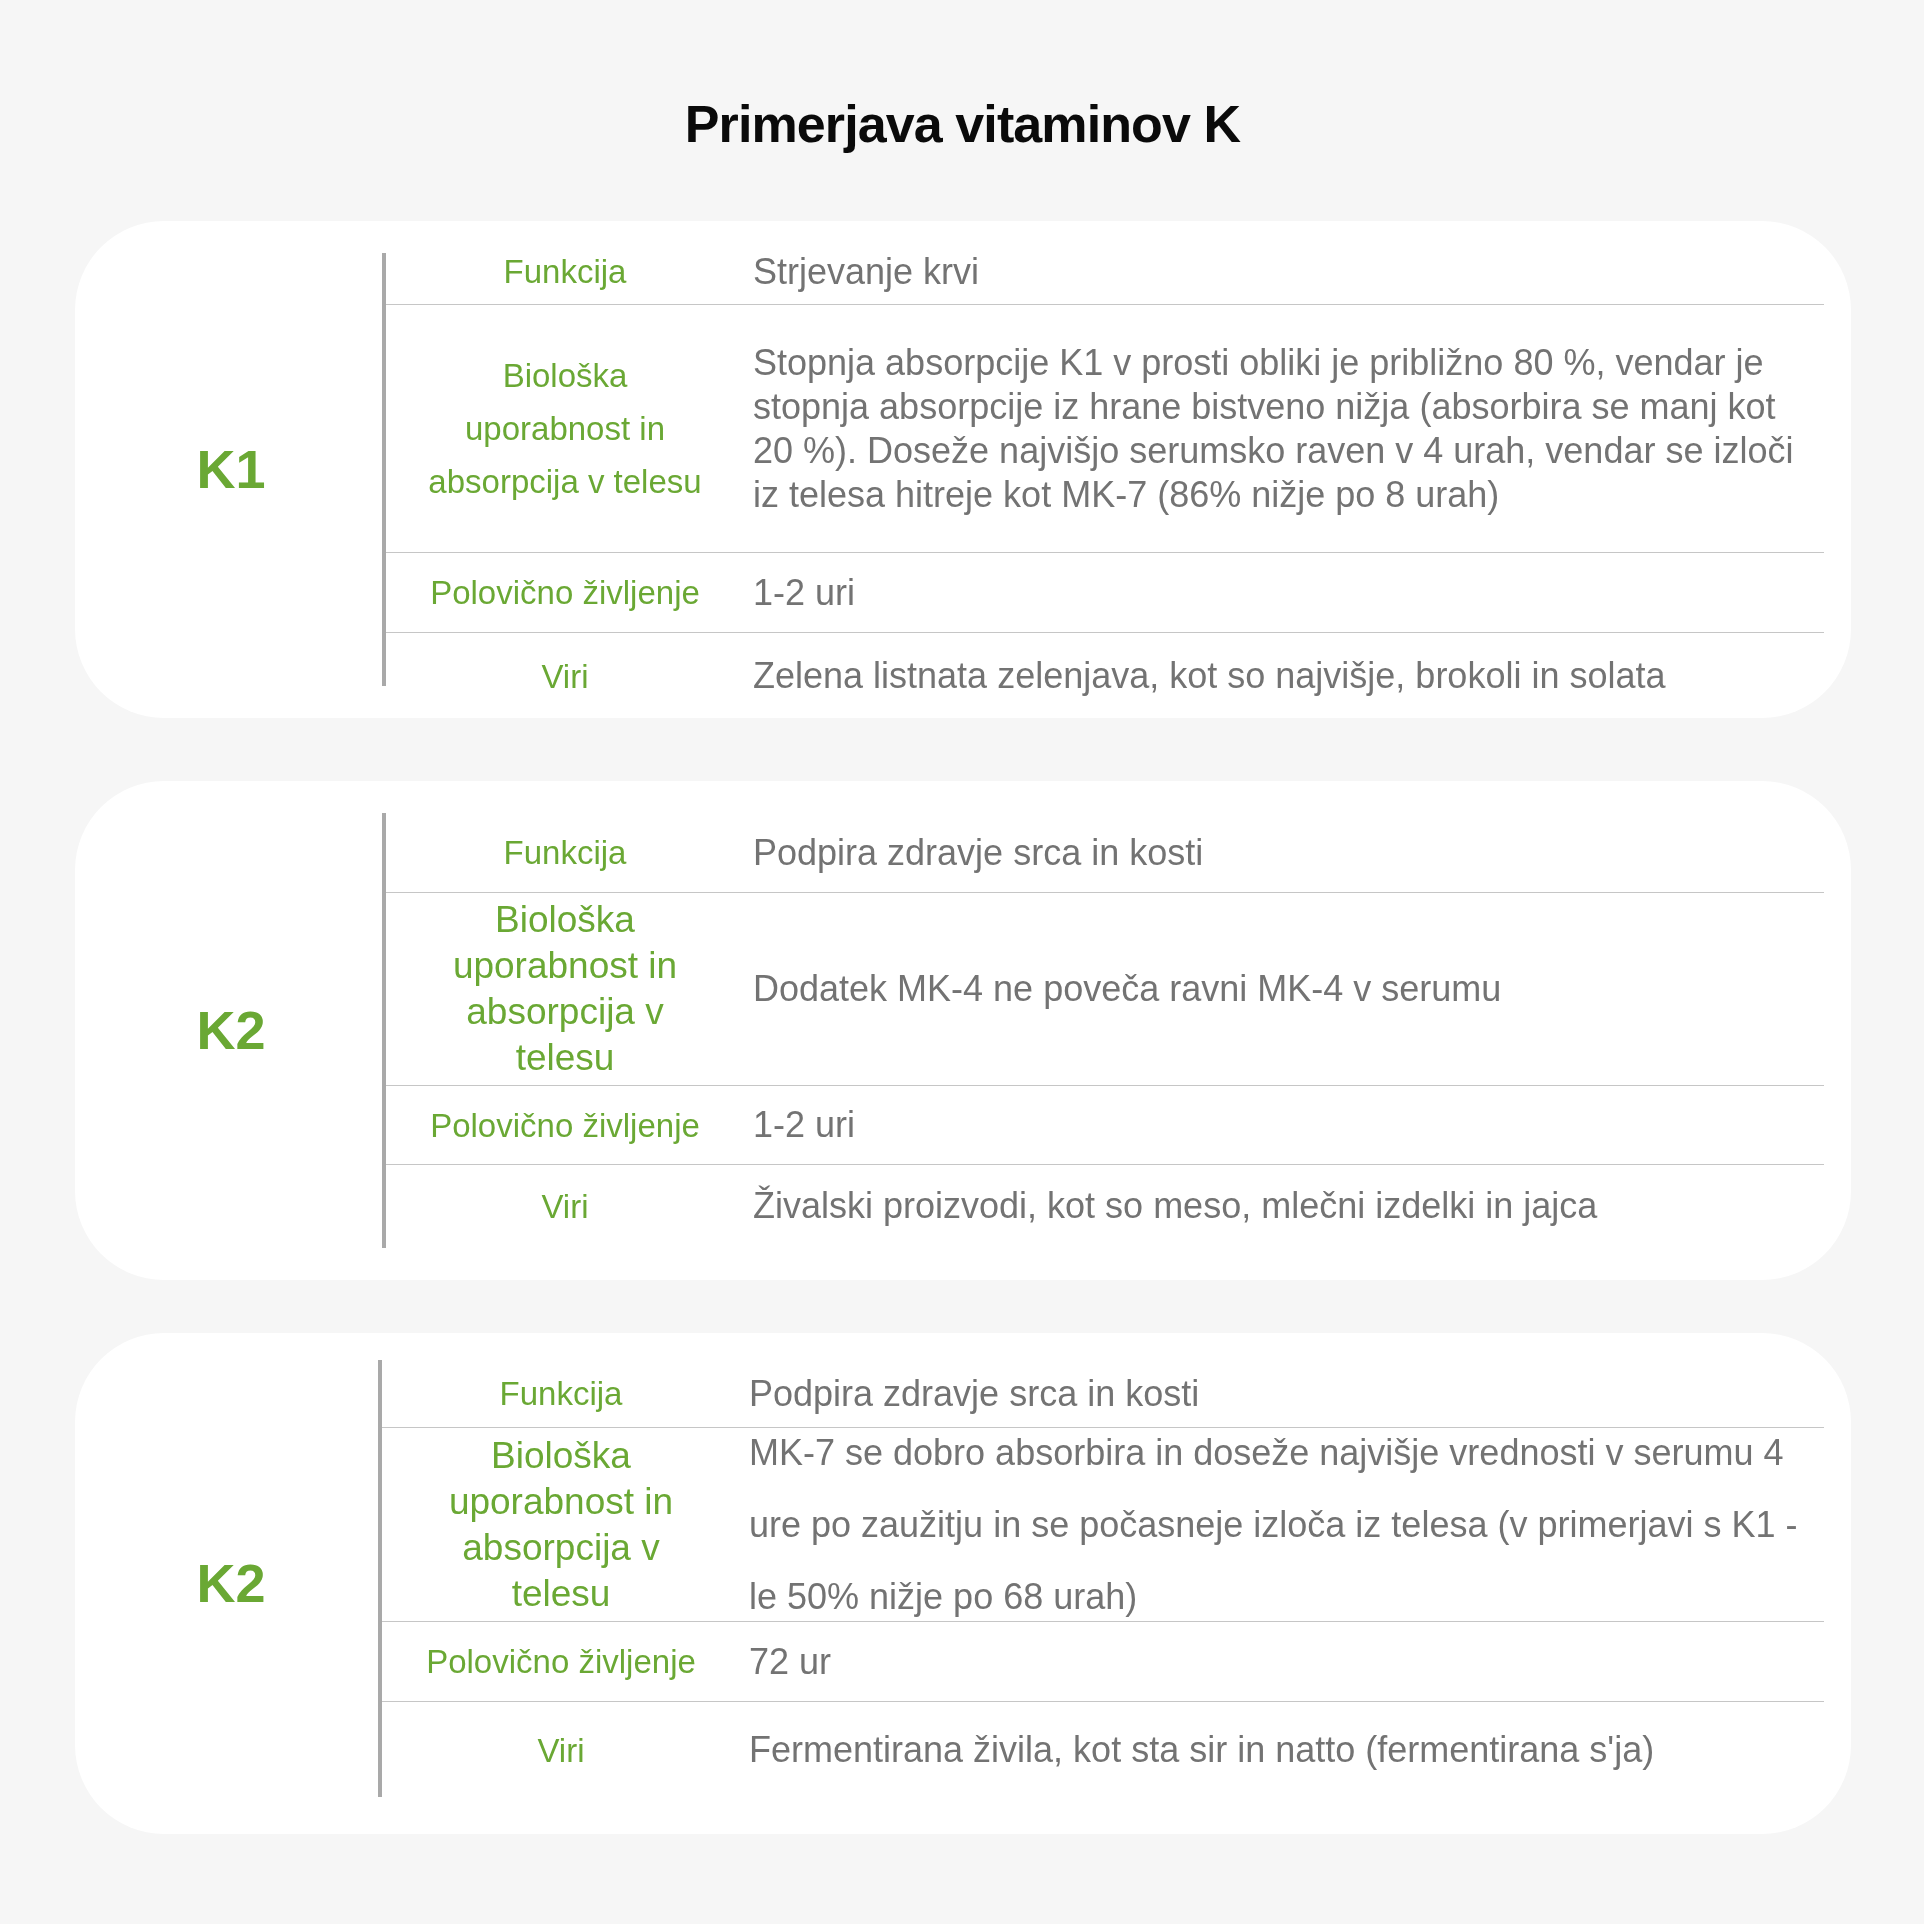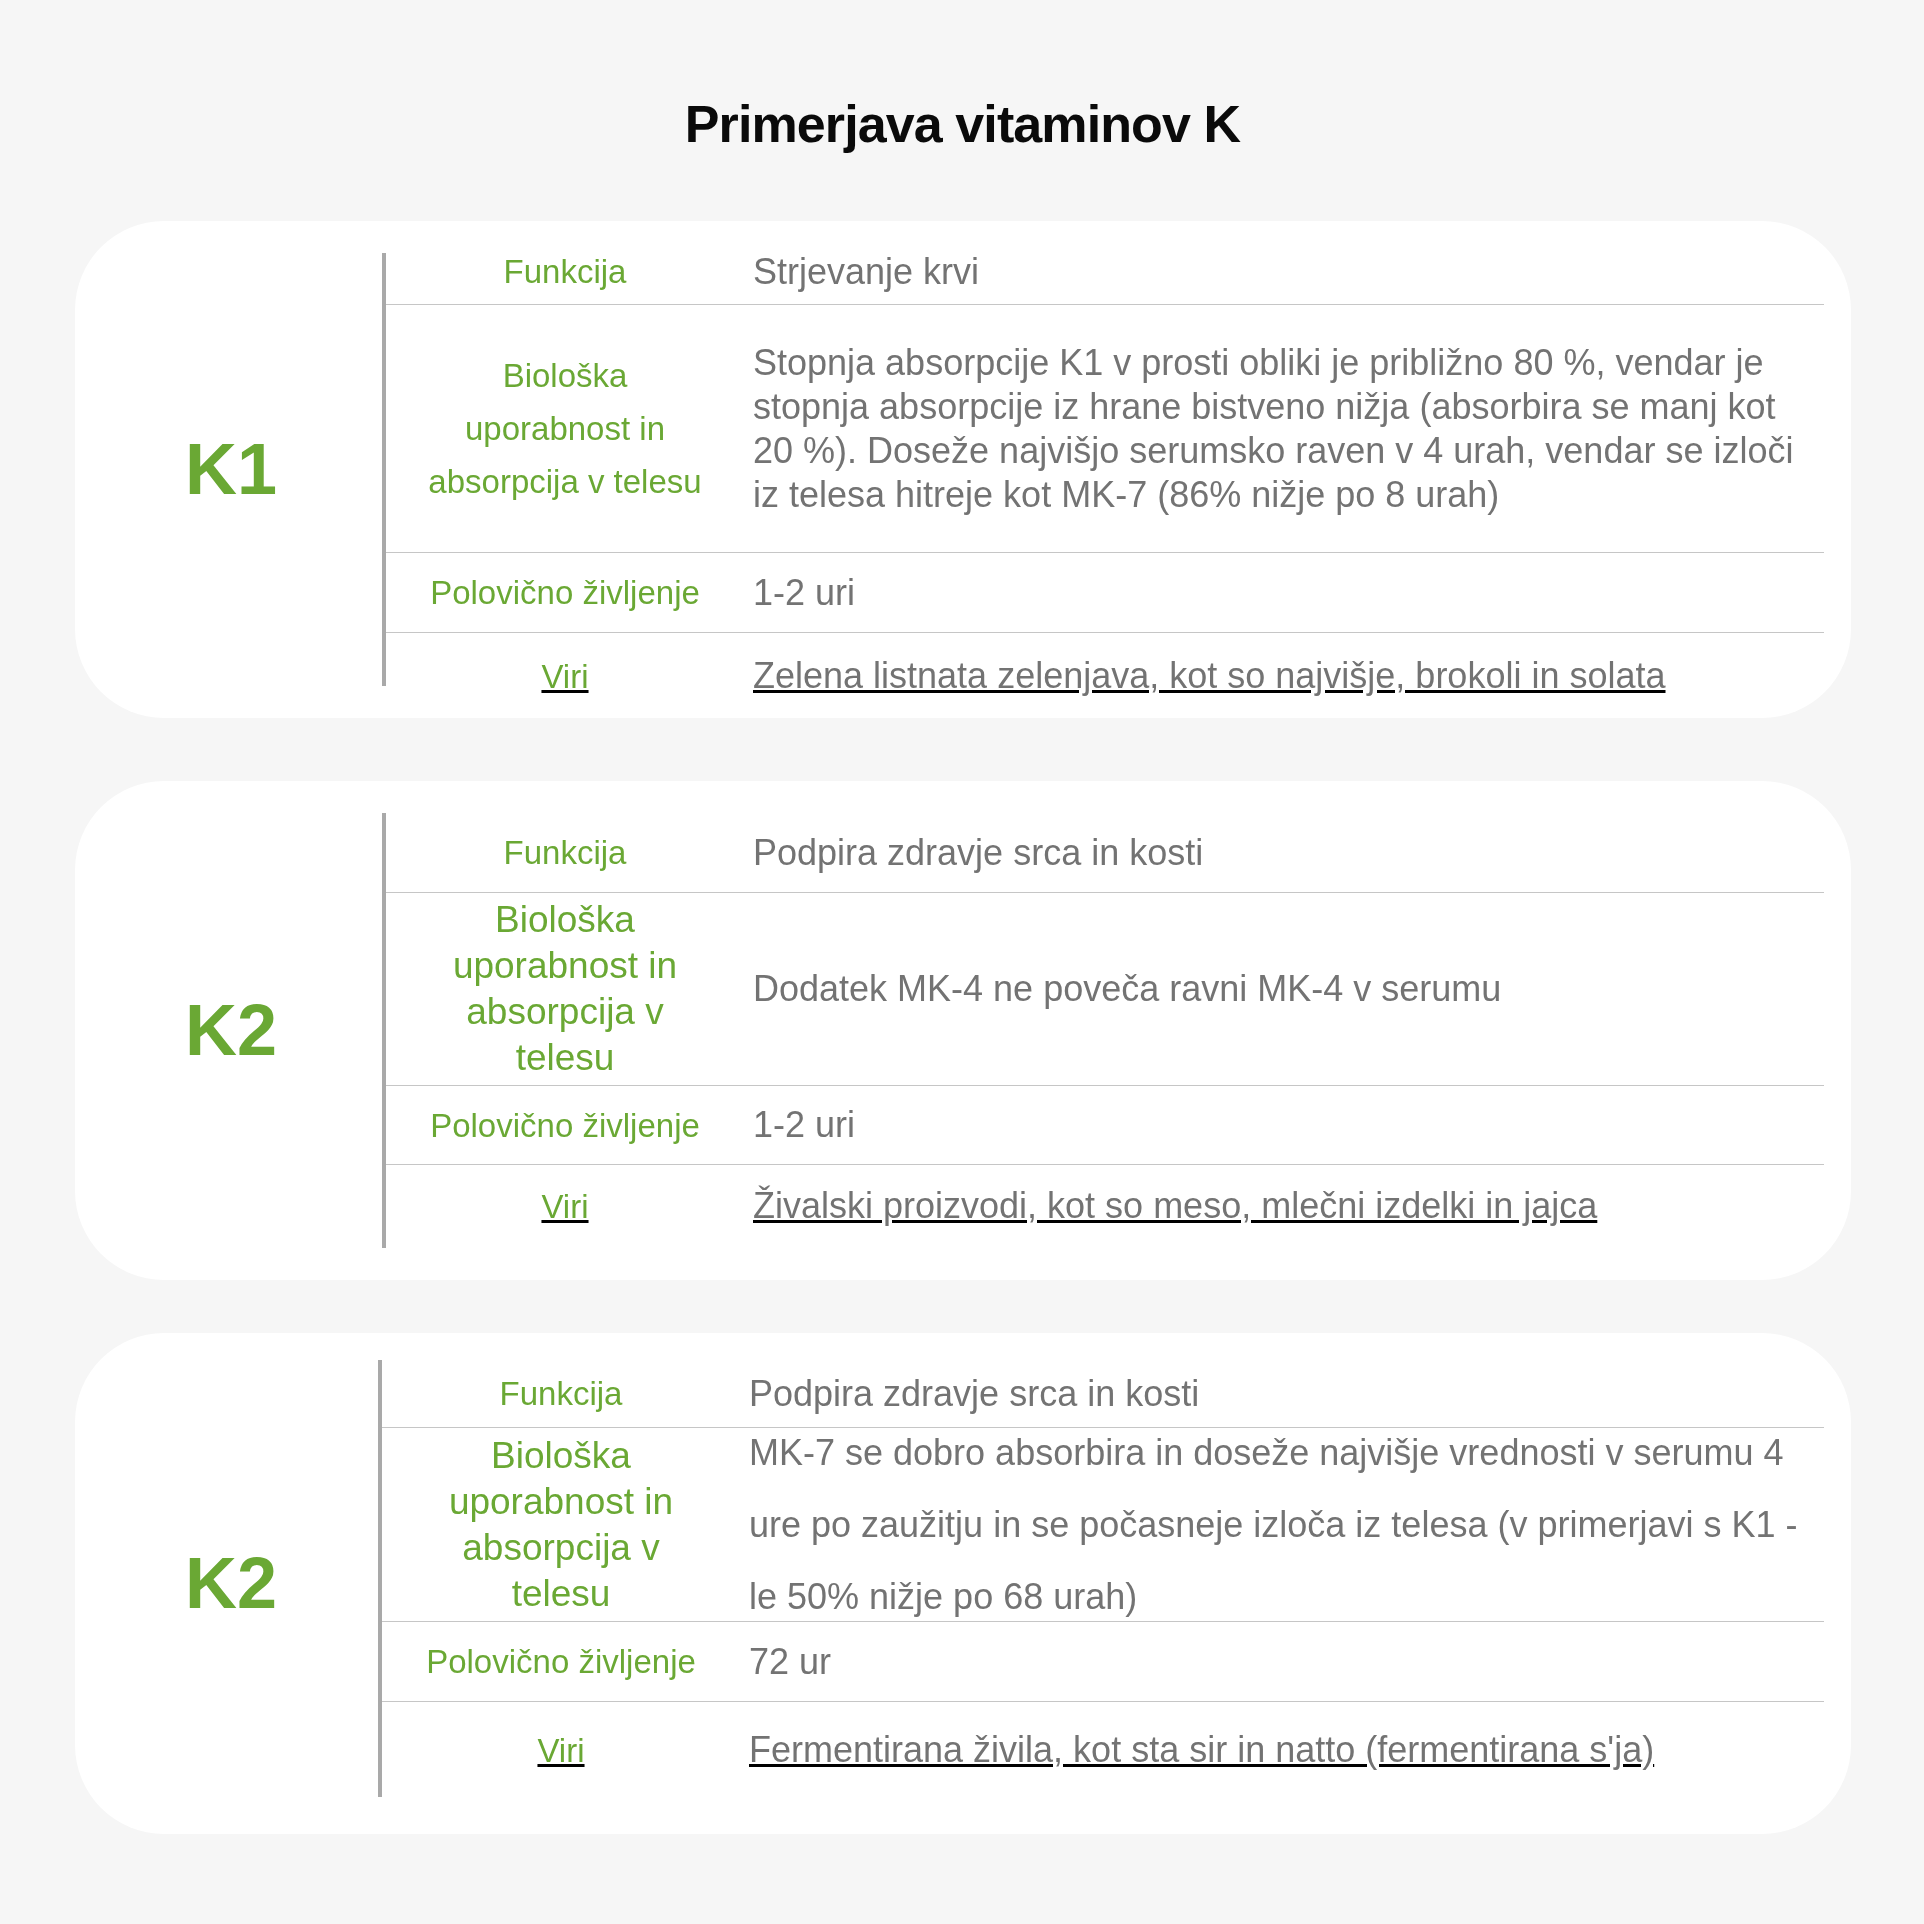--- a/index.html
+++ b/index.html
@@ -18,35 +18,35 @@
     margin: 0;
   }
   .card {
     position: absolute; left: 75px; width: 1776px;
     background: #ffffff;
     border-radius: 89px;
   }
   .card .vname {
     position: absolute; left: 0; width: 312px; top: 0; bottom: 0;
     display: flex; flex-direction: column; justify-content: center; align-items: center;
-    color: #6aa834; font-weight: 700; font-size: 72px; line-height: 105px;
+    color: #6aa834; font-weight: 700; font-size: 54px; line-height: 105px;
     text-align: center;
   }
   .card .vline {
     position: absolute; left: 307px; width: 3.6px; background: #a9a9a9;
   }
   .card .rows {
     position: absolute; left: 311px; right: 27px;
   }
   .row {
     display: flex; align-items: center;
     border-bottom: 1.8px solid #c6c6c6;
     box-sizing: border-box;
   }
-  .row:last-child { border-bottom: none; text-decoration: underline; }
+  .row:last-child { border-bottom: none; }
   .row .lbl {
     width: 358px; flex: none;
     text-align: center; color: #6aa834;
     font-size: 33px; line-height: 53px;
   }
   .row .val {
     flex: 1; padding-left: 9px; color: #737373;
     font-size: 36px; line-height: 44px;
   }
   .row .lbl.small { font-size: 37px; line-height: 46px; }

